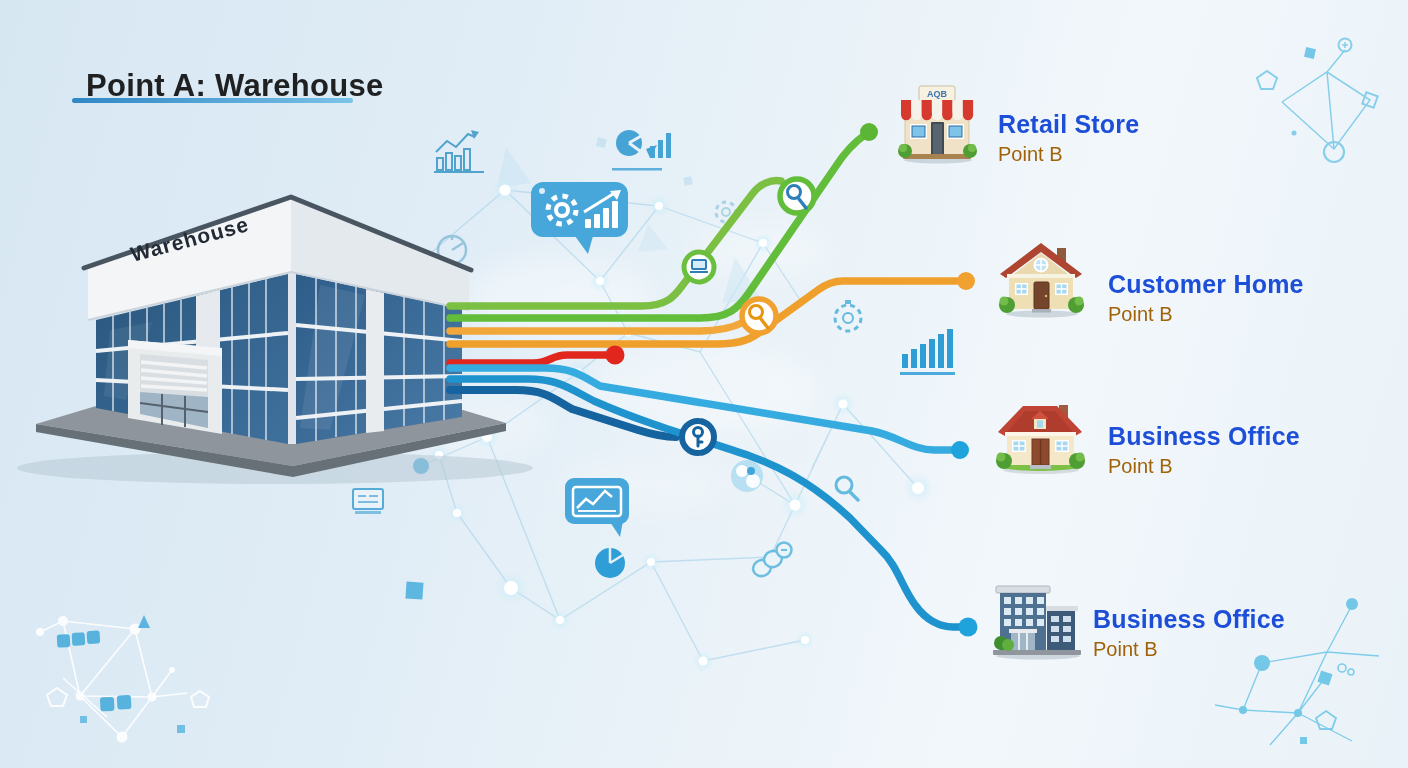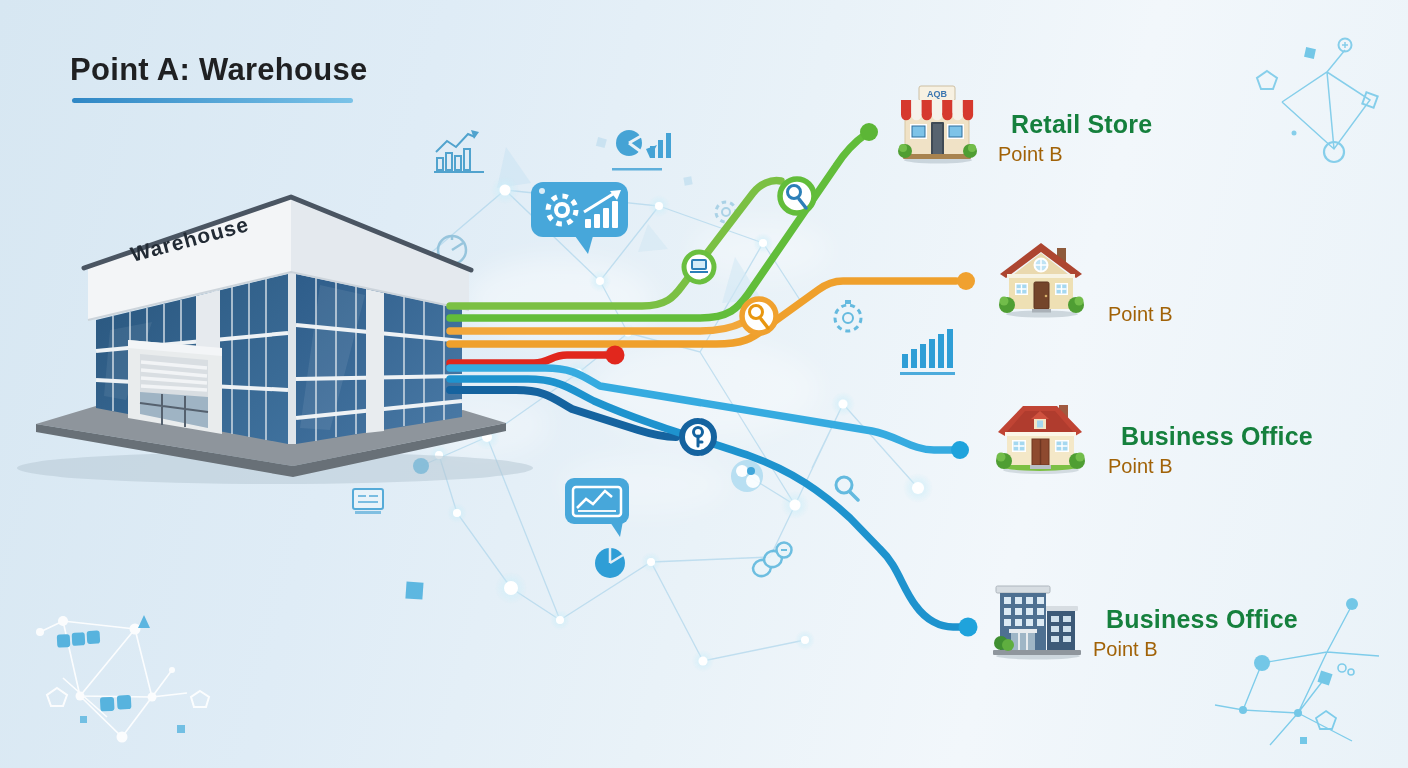--- a/index.html
+++ b/index.html
@@ -3,26 +3,26 @@
 <meta charset="utf-8">
 <style>
   html,body{margin:0;padding:0;}
   body{
     width:1408px;height:768px;position:relative;overflow:hidden;
     font-family:"Liberation Sans", sans-serif;
     background:linear-gradient(105deg,#d7e7f2 0%,#dfecf6 28%,#e9f2f8 52%,#f2f7fb 72%,#e9f2f8 100%);
   }
   #scene{position:absolute;left:0;top:0;}
   .title-wrap{position:absolute;left:70px;top:52px;}
-  .title{font-size:31px;font-weight:700;color:#1f2022;letter-spacing:.3px;margin:0;}
+  .title{font-size:31px;font-weight:700;color:#1f2022;letter-spacing:.3px;margin:16px;}
   .title-underline{position:absolute;left:2px;top:46px;width:281px;height:5px;border-radius:3px;
     background:linear-gradient(90deg,#2f87c5,#7bc3e8);}
   .dest{position:absolute;width:420px;height:90px;text-align:right;}
   .dest-icon{position:absolute;left:0;top:0;}
-  .dest-name{position:absolute;font-size:25px;font-weight:700;color:#15803d;letter-spacing:.2px;white-space:nowrap;margin-left:13px;}
+  .dest-name{position:absolute;font-size:25px;font-weight:700;color:#1d4ed8;letter-spacing:.2px;white-space:nowrap;}
   .dest-sub{position:absolute;font-size:20px;font-weight:400;color:#a16207;white-space:nowrap;}
   #d0{left:890px;top:84px;}  #d0 .dest-name{left:108px;top:26px;} #d0 .dest-sub{left:108px;top:59px;}
   #d1{left:994px;top:236px;} #d1 .dest-name{left:114px;top:34px;} #d1 .dest-sub{left:114px;top:67px;}
   #d2{left:993px;top:392px;} #d2 .dest-name{left:115px;top:30px;} #d2 .dest-sub{left:115px;top:63px;}
   #d3{left:988px;top:576px;} #d3 .dest-name{left:105px;top:29px;} #d3 .dest-sub{left:105px;top:62px;}
 </style>
 </head>
 <body>
 
 <svg id="scene" width="1408" height="768" viewBox="0 0 1408 768">
@@ -406,20 +406,21 @@
       <path d="M27.5,48.5 v9 M22.5,53 h10" stroke="#ffffff" stroke-width="1.4"></path>
     <rect x="61" y="47" width="13" height="12" fill="#ffffff"></rect>
       <rect x="62.5" y="48.5" width="10" height="9" fill="#a5d8f0"></rect>
       <path d="M67.5,48.5 v9 M62.5,53 h10" stroke="#ffffff" stroke-width="1.4"></path>
     <rect x="38" y="73" width="19" height="3.5" fill="#aab1b8"></rect>
     <circle cx="13" cy="69" r="8" fill="#4f9e33"></circle>
       <circle cx="10" cy="65" r="4.5" fill="#72bd4a"></circle>
     <circle cx="82" cy="69" r="8" fill="#4f9e33"></circle>
       <circle cx="85" cy="65" r="4.5" fill="#72bd4a"></circle>
   </svg>
+  <div class="dest-name">Customer Home</div>
   <div class="dest-sub">Point B</div>
 </div>
 
 <div class="dest" id="d2">
   <svg class="dest-icon" width="97" height="82" viewBox="0 0 97 82">
     <ellipse cx="48" cy="78" rx="38" ry="4" fill="#8a9aa6" opacity="0.3"></ellipse>
     <rect x="66" y="13" width="9" height="13" fill="#a05a40"></rect>
     <ellipse cx="47" cy="74" rx="40" ry="5" fill="#7cc044"></ellipse>
     <polygon points="5,40 30,14 64,14 89,40 82,44 60,20 34,20 12,44" fill="#c04434"></polygon>
     <polygon points="12,42 32,19 62,19 82,42" fill="#b03c2e"></polygon>

